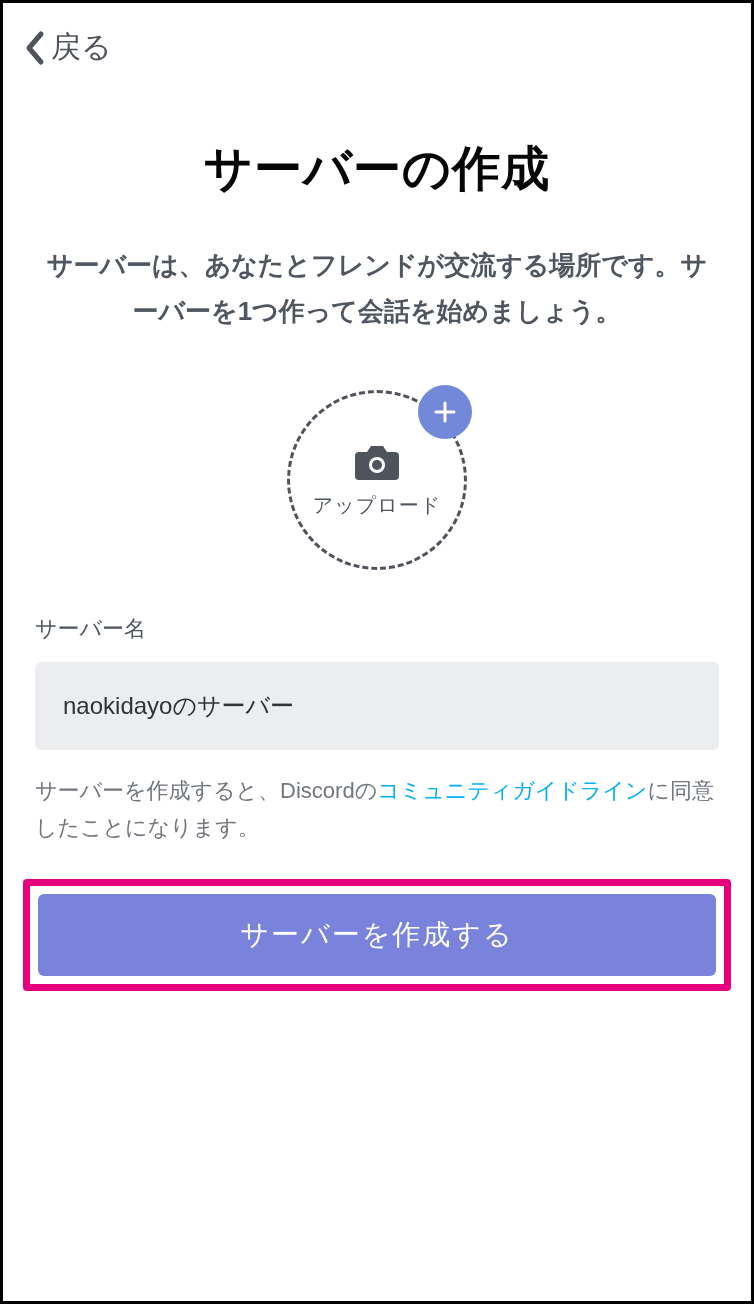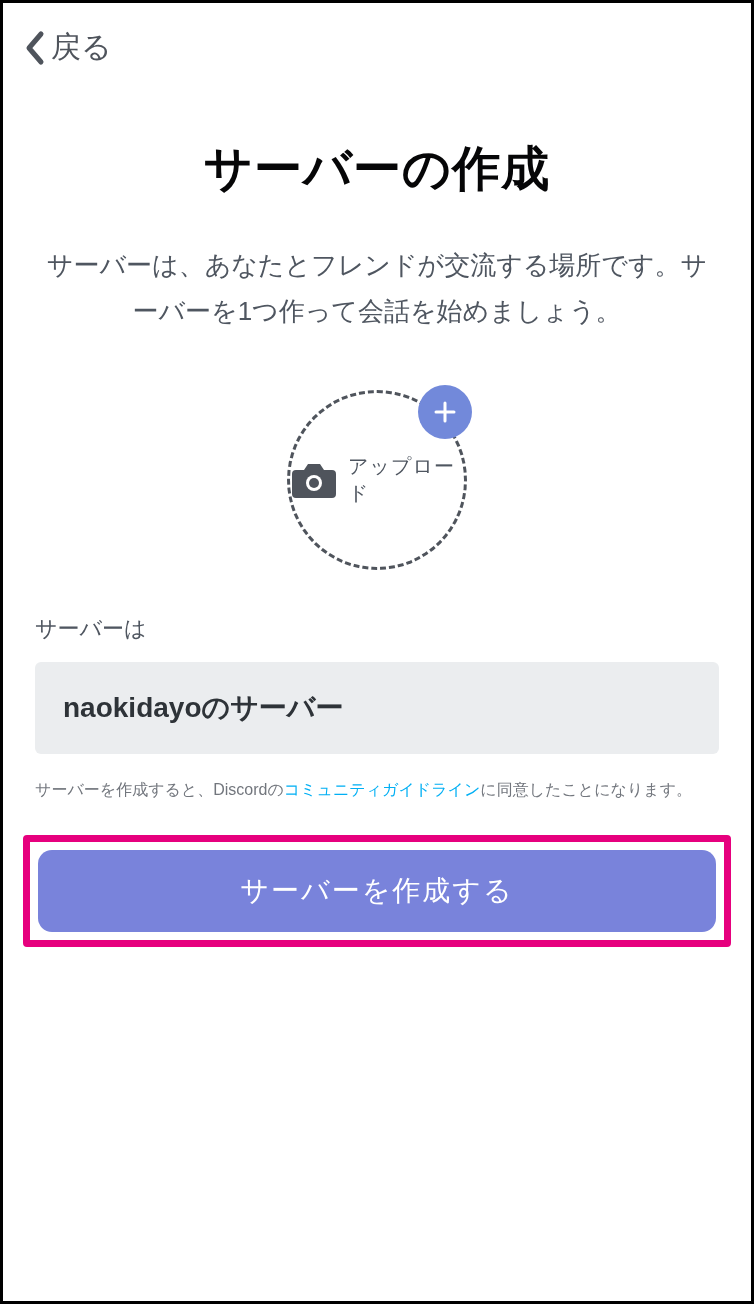--- a/index.html
+++ b/index.html
@@ -32,34 +32,35 @@
       color: #060607;
       margin-top: 69px;
       letter-spacing: 1px;
     }
     .subtitle {
       text-align: center;
       font-size: 26px;
       line-height: 1.75;
       color: #4f5660;
       margin: 42px 40px 0 40px;
+      font-weight: bold;
     }
     .upload-wrap {
       display: flex;
       justify-content: center;
       margin-top: 56px;
     }
     .upload-circle {
       width: 180px;
       height: 180px;
       border: 3px dashed #4f545c;
       border-radius: 50%;
       position: relative;
       display: flex;
-      flex-direction: row;
+      flex-direction: column;
       align-items: center;
       justify-content: center;
       gap: 10px;
       cursor: pointer;
     }
     .camera-icon svg { display: block; }
     .upload-text {
       font-size: 20px;
       color: #4f5660;
       letter-spacing: 1px;
@@ -83,44 +84,43 @@
       margin: 44px 32px 0 32px;
     }
     .server-name-input {
       display: block;
       width: calc(100% - 64px);
       margin: 18px 32px 0 32px;
       background: #ebedef;
       border: none;
       border-radius: 6px;
       padding: 30px 28px;
-      font-size: 28px;
+      font-size: 24px;
       color: #2e3338;
       outline: none;
-      font-weight: bold;
     }
     .disclaimer {
-      font-size: 16px;
+      font-size: 22px;
       color: #72767d;
       line-height: 1.7;
       margin: 22px 32px 4px 32px;
     }
     .disclaimer .link { color: #00aff4; }
     .highlight-frame {
       margin: 32px 20px 0 20px;
       border: 7px solid #e6007e;
       border-radius: 4px;
       padding: 8px;
     }
     .create-btn {
       width: 100%;
       background: #7983db;
       color: #ffffff;
       border: none;
-      border-radius: 14px;
+      border-radius: 6px;
       font-size: 28px;
       padding: 22px 0;
       letter-spacing: 2px;
       cursor: pointer;
     }
   </style>
 </head>
 <body>
 
 <div class="back-row">
@@ -148,21 +148,21 @@
     <span class="upload-text">アップロード</span>
     <span class="plus-badge">
       <svg width="28" height="28" viewBox="0 0 28 28">
         <line x1="14" y1="5" x2="14" y2="23" stroke="#ffffff" stroke-width="3" stroke-linecap="round"></line>
         <line x1="5" y1="14" x2="23" y2="14" stroke="#ffffff" stroke-width="3" stroke-linecap="round"></line>
       </svg>
     </span>
   </div>
 </div>
 
-<div class="field-label">サーバーは</div>
+<div class="field-label">サーバー名</div>
 
 <input class="server-name-input" type="text" value="naokidayoのサーバー" style="">
 
 <p class="disclaimer">
   <span>サーバーを作成すると、Discordの</span><span class="link">コミュニティガイドライン</span><span>に同意したことになります。</span>
 </p>
 
 <div class="highlight-frame">
   <button class="create-btn">サーバーを作成する</button>
 </div>

